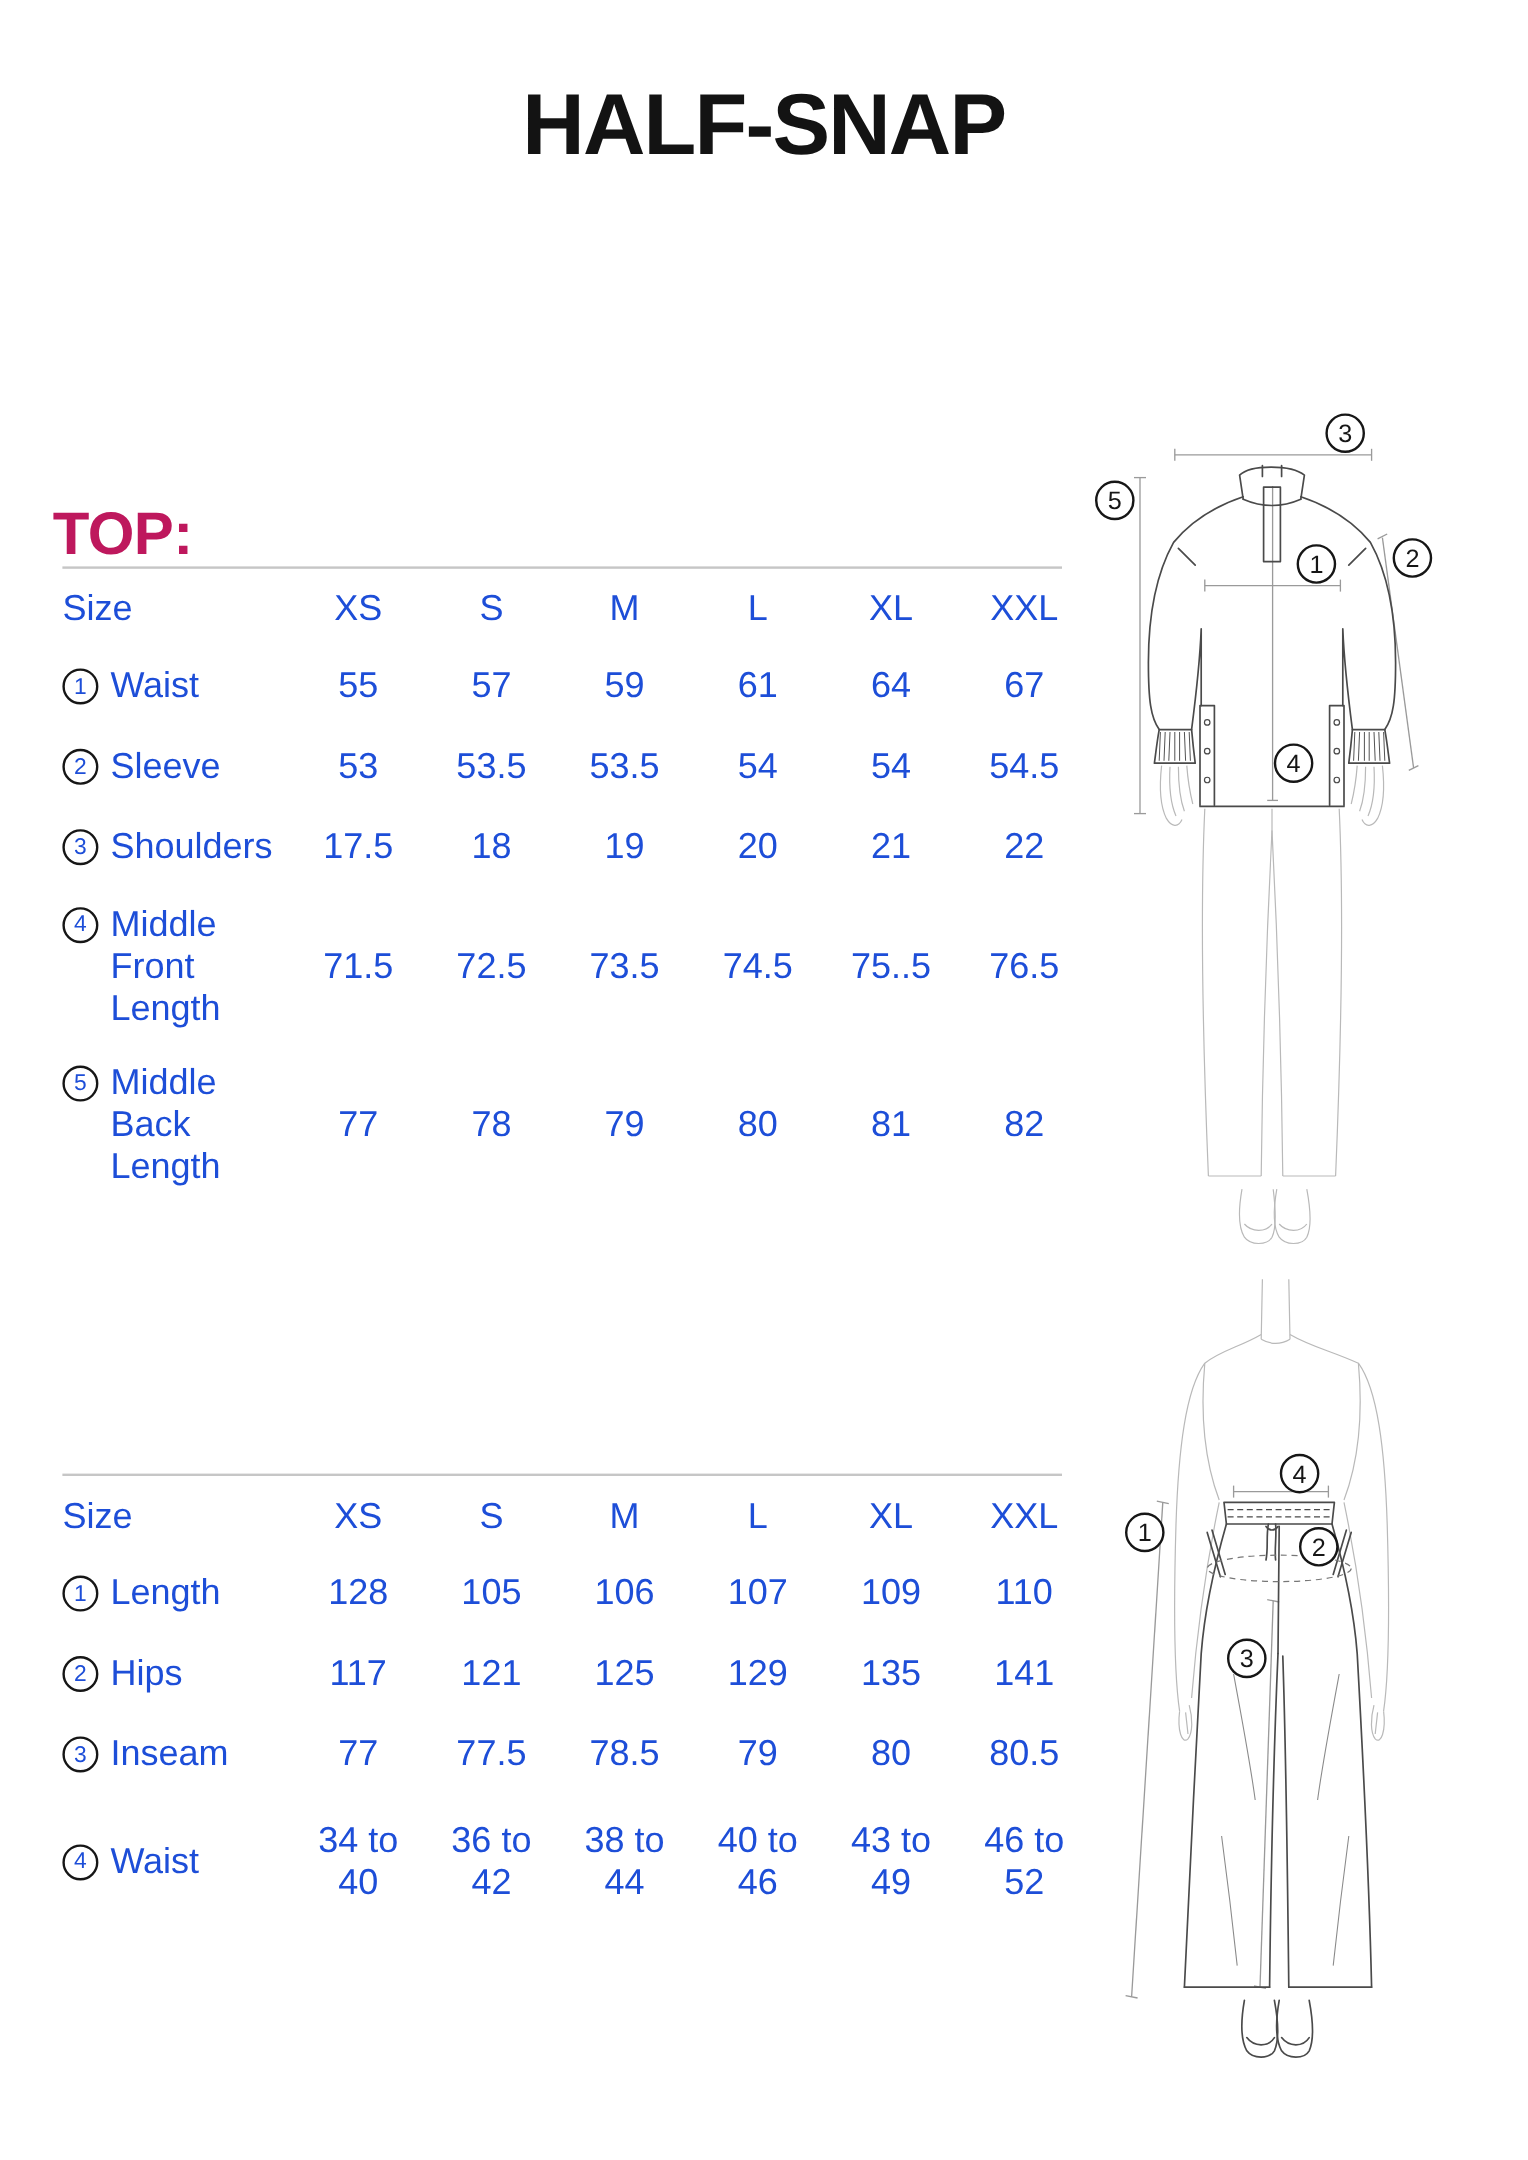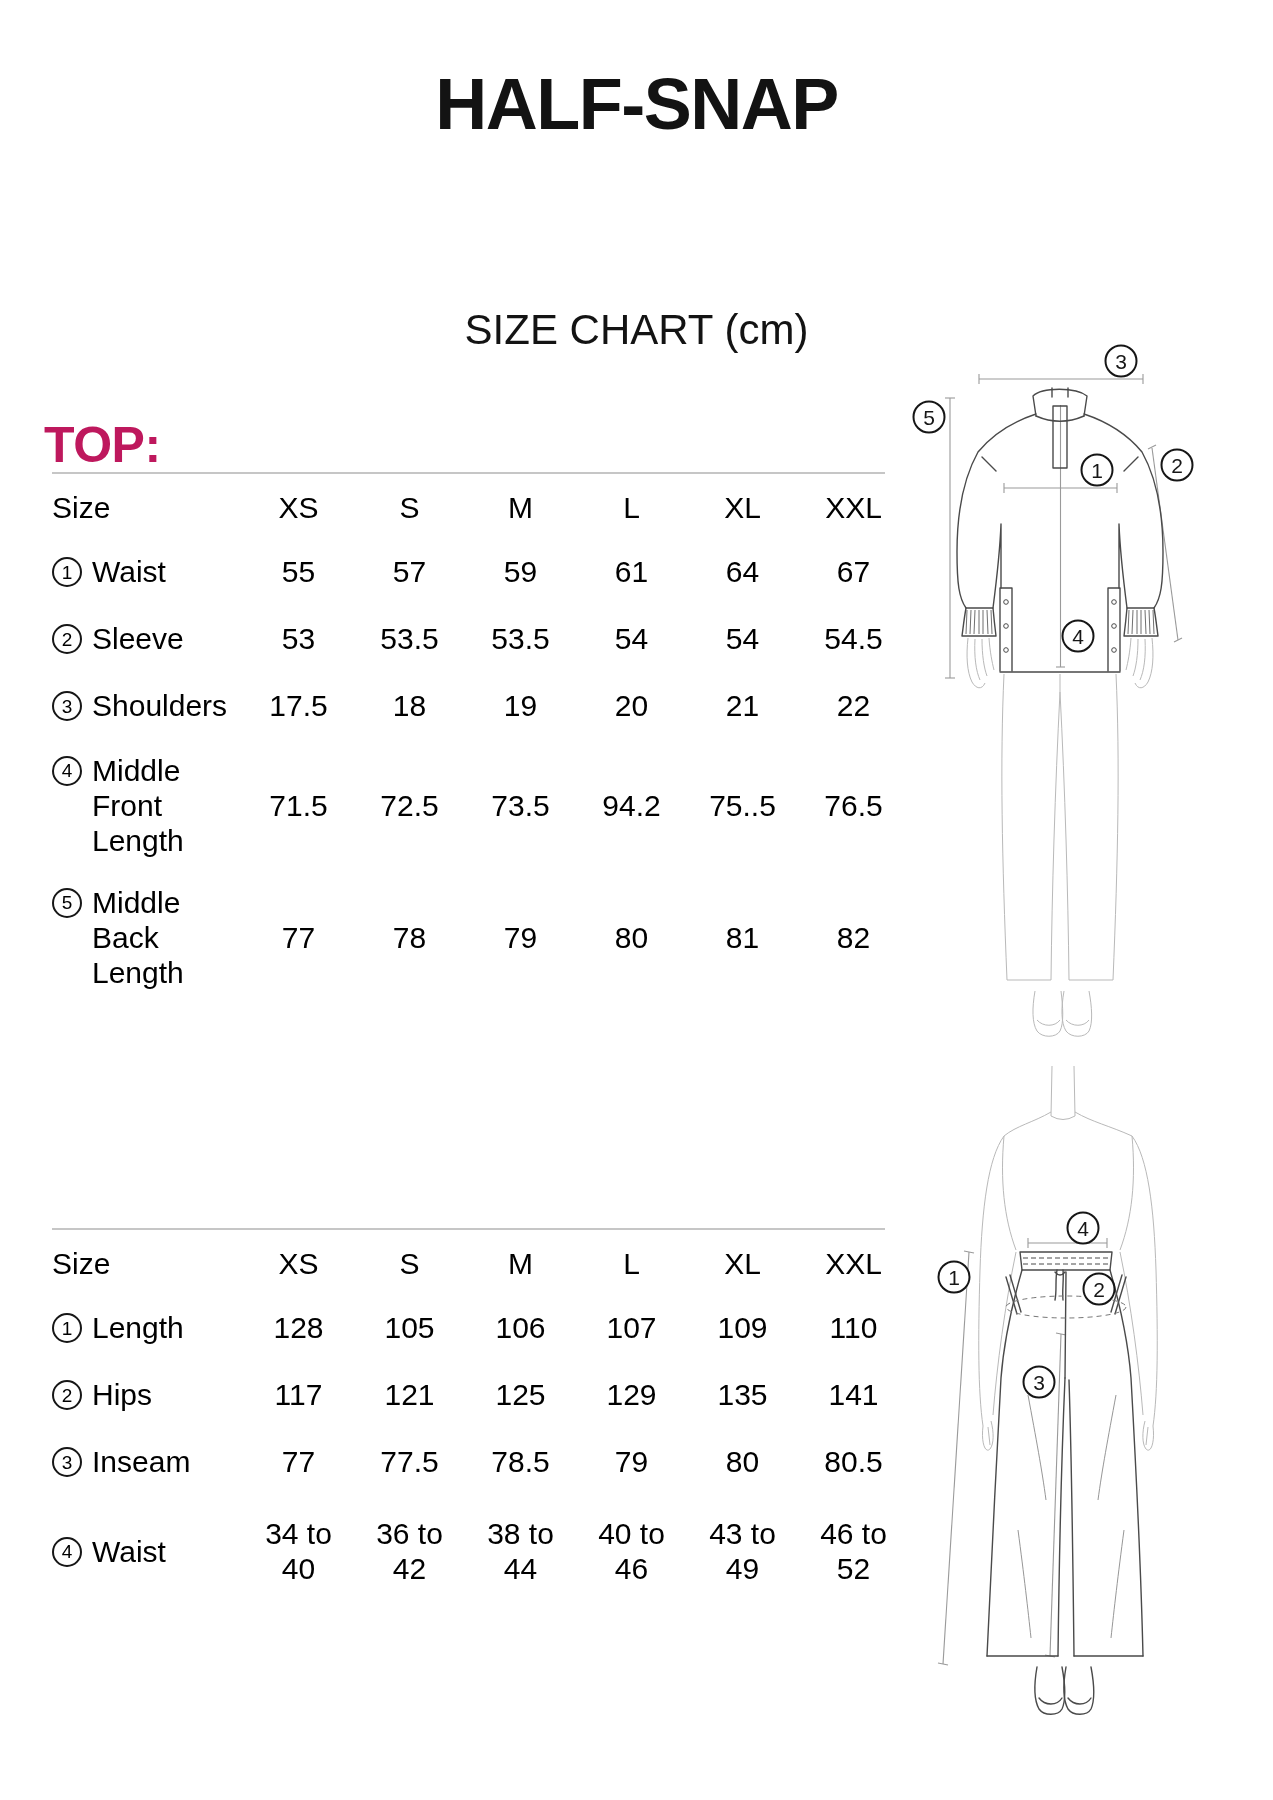--- a/index.html
+++ b/index.html
@@ -23,21 +23,21 @@
     letter-spacing:-0.5px; color:#be185d;text-align:right;
   }
   #top-heading { top:416px; }
   #pants-heading { top:1164px; }
   .rule { position:absolute; left:52px; width:833px; height:0; border-top:2px solid #c6c6c6; }
   #rule-top { top:472px; }
   #rule-pants { top:1228px; }
 
   table.size-table {
     position:absolute; left:52px; border-collapse:collapse; table-layout:fixed;
-    font-size:30px; color:#000000;
+    font-size:30px; color:#1d4ed8;
   }
   #table-top { top:478px; }
   #table-pants { top:1234px; }
   table.size-table th, table.size-table td { font-weight:400; padding:0; }
   table.size-table col.c-label { width:191px; }
   table.size-table col.c-data  { width:111px; }
   table.size-table thead th { height:60px; vertical-align:middle; }
   th.size-col { text-align:left; padding-left:40px; }
   th.data-col, td.val { text-align:center; }
   td.val { vertical-align:middle; white-space:pre-line; line-height:35px; }
@@ -70,21 +70,20 @@
 </style>
 </head>
 <body>
 
 <div class="page">
 
   <div class="title">
     <div>HALF-SNAP</div>
   </div>
 
-  <div class="subtitle">SIZE CHART (cm)</div>
 
   <div class="section-heading" id="top-heading">TOP:</div>
   <div class="rule" id="rule-top"></div>
 
   <table class="size-table" id="table-top">
     <colgroup>
       <col class="c-label">
         <col class="c-data">
         <col class="c-data">
         <col class="c-data">
@@ -151,21 +150,21 @@
             <div class="labwrap">
               <span class="circ">4</span>
               <span class="lab">Middle
 Front
 Length</span>
             </div>
           </td>
           <td class="val">71.5</td>
           <td class="val">72.5</td>
           <td class="val">73.5</td>
-          <td class="val">94.2</td>
+          <td class="val">74.5</td>
           <td class="val">75..5</td>
           <td class="val">76.5</td>
         </tr>
         <tr class="row-m">
           <td class="label-cell">
             <div class="labwrap">
               <span class="circ">5</span>
               <span class="lab">Middle
 Back
 Length</span>

